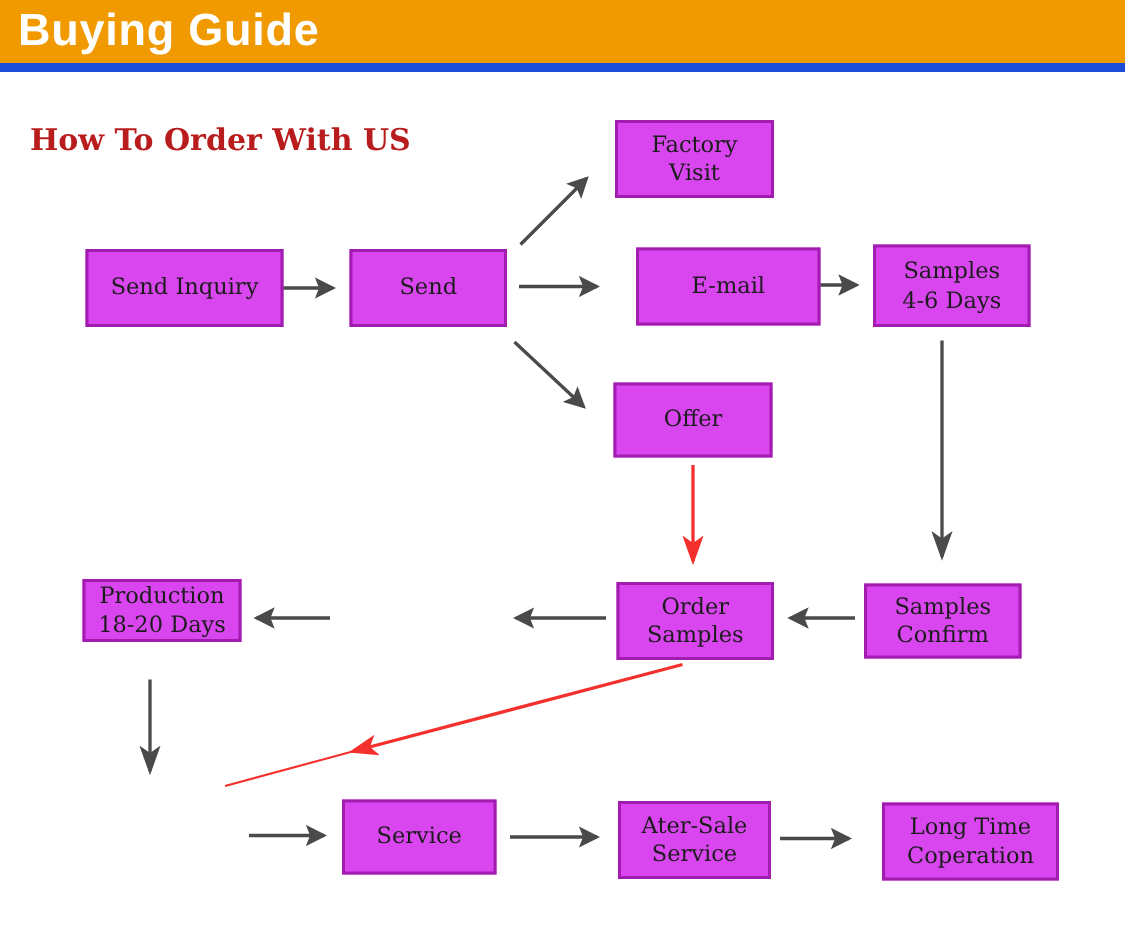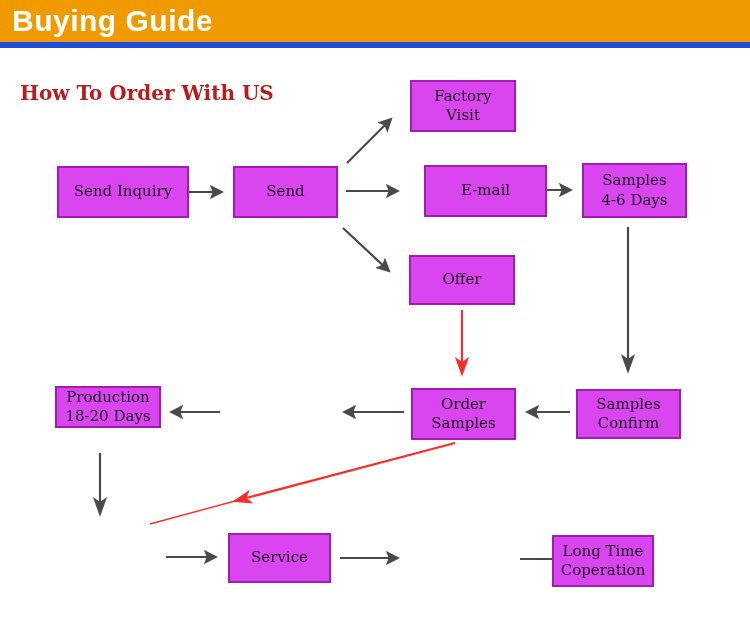--- a/index.html
+++ b/index.html
@@ -138,19 +138,23 @@
   <div class="node" style="left:55px;top:386px;width:106px;height:42px">
     <span class="node-label">Production
 18-20 Days</span>
   </div>
 
 
   <div class="node" style="left:228px;top:533px;width:103px;height:50px">
     <span class="node-label">Service</span>
   </div>
 
+  <div class="node" style="left:412px;top:534px;width:102px;height:52px">
+    <span class="node-label">Ater-Sale
+Service</span>
+  </div>
 
-  <div class="node" style="left:552px;top:535px;width:102px;height:52px">
+  <div class="node" style="left:588px;top:535px;width:118px;height:52px">
     <span class="node-label">Long Time
 Coperation</span>
   </div>
 
 </div>
 
 </body></html>

